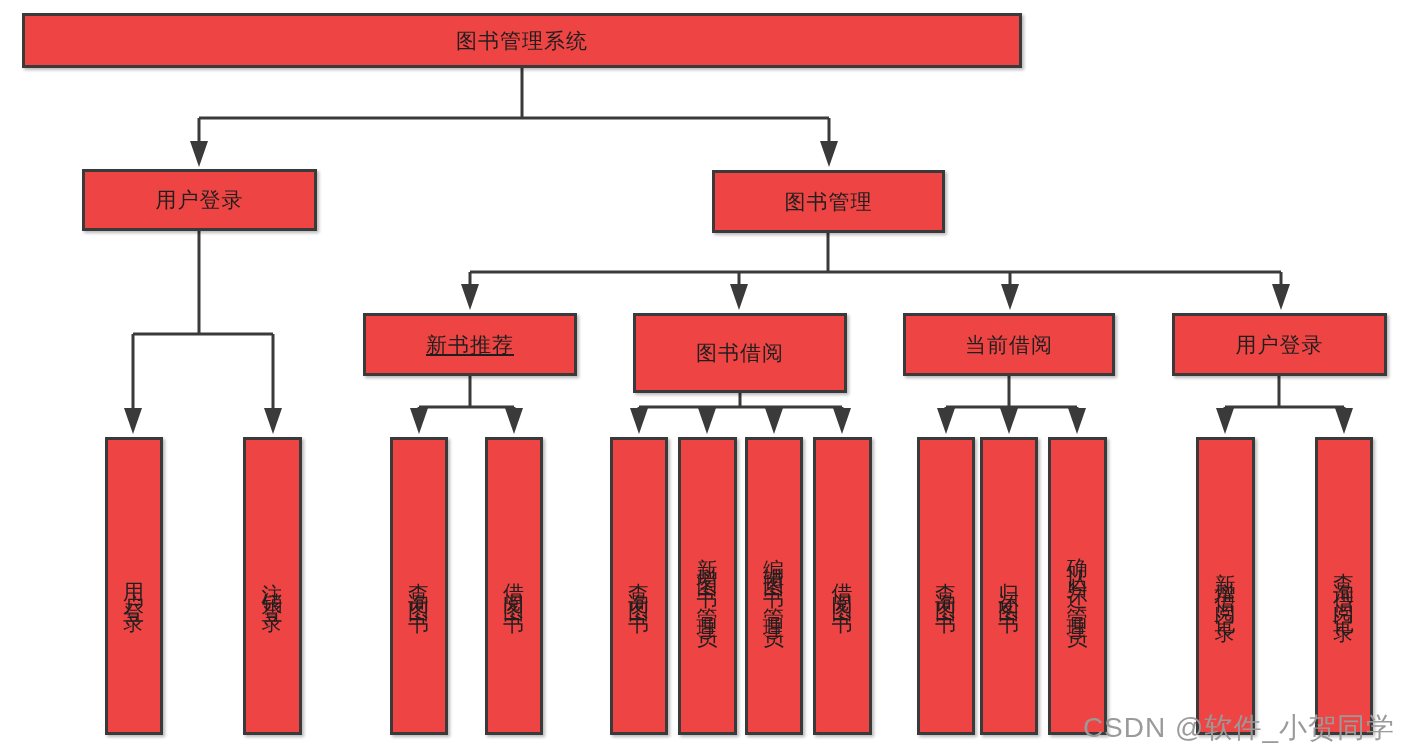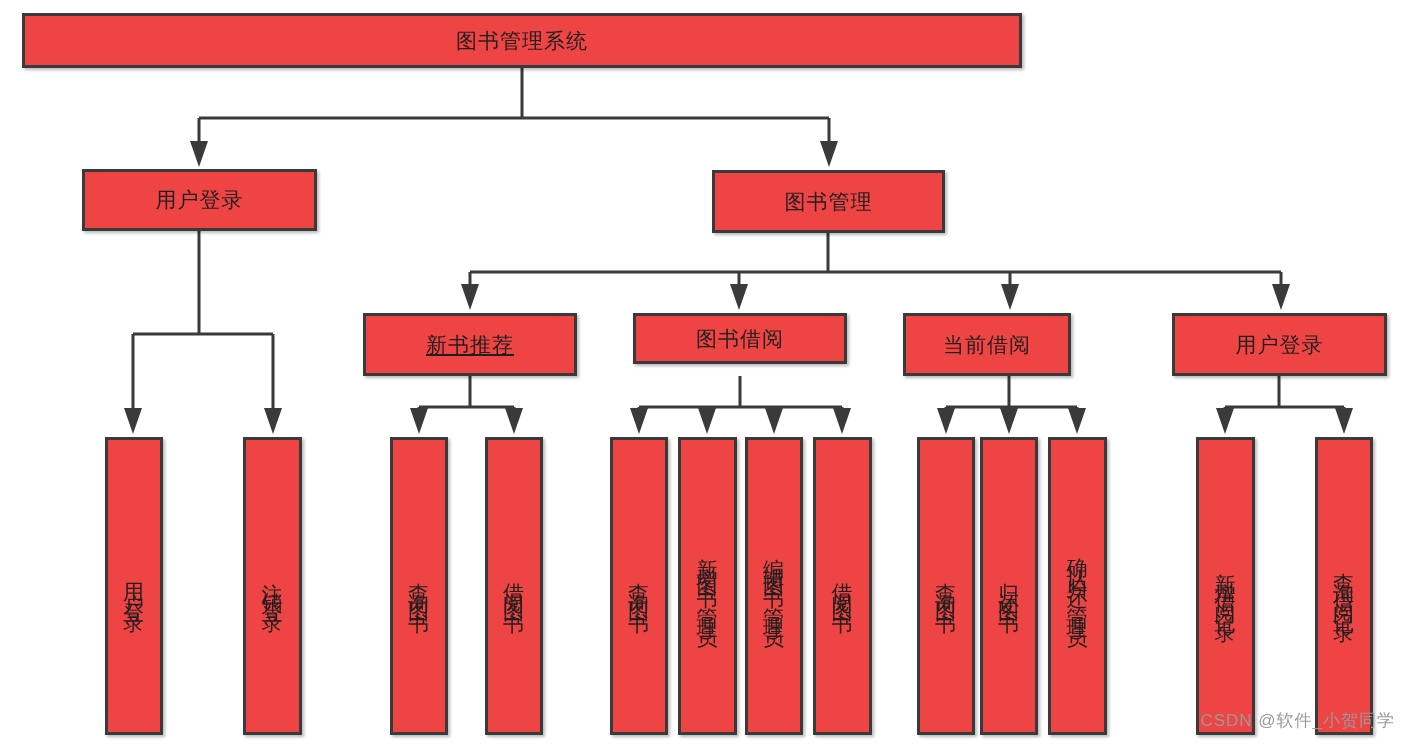--- a/index.html
+++ b/index.html
@@ -43,21 +43,21 @@
     text-orientation: mixed;
     font-size: 21px;
     letter-spacing: 10px;
     line-height: 1;
     white-space: nowrap;
   }
   .watermark {
     position: absolute;
     right: 10px;
     top: 709px;
-    font-size: 17px;
+    font-size: 28px;
     color: #9a9a9a;
     letter-spacing: 1px;
     white-space: nowrap;
   }
 </style>
 </head>
 <body>
 
 <div class="canvas">
 
@@ -124,22 +124,22 @@
       <path d="M1344,434 L1335,408 L1353,408 Z"></path>
     </g>
   </svg>
 
   <div class="node hbox" style="left:22px; top:13px; width:1000px; height:55px;">图书管理系统</div>
 
   <div class="node hbox" style="left:82px; top:169px; width:235px; height:62px;">用户登录</div>
   <div class="node hbox" style="left:712px; top:170px; width:233px; height:63px;">图书管理</div>
 
   <div class="node hbox" style="left:363px; top:313px; width:214px; height:63px;text-decoration:underline;">新书推荐</div>
-  <div class="node hbox" style="left:633px; top:313px; width:214px; height:51px;">图书借阅</div>
-  <div class="node hbox" style="left:903px; top:313px; width:168px; height:63px;">当前借阅</div>
+  <div class="node hbox" style="left:633px; top:313px; width:214px; height:80px;">图书借阅</div>
+  <div class="node hbox" style="left:903px; top:313px; width:212px; height:63px;">当前借阅</div>
   <div class="node hbox" style="left:1172px; top:313px; width:215px; height:63px;">用户登录</div>
 
   <div class="node vbox" style="left:105px; top:437px; width:58px; height:298px;">用户登录</div>
   <div class="node vbox" style="left:243px; top:437px; width:59px; height:298px;">注销登录</div>
 
   <div class="node vbox" style="left:390px; top:437px; width:58px; height:298px;">查询图书</div>
   <div class="node vbox" style="left:485px; top:437px; width:58px; height:298px;">借阅图书</div>
 
   <div class="node vbox" style="left:610px; top:437px; width:58px; height:298px;">查询图书</div>
   <div class="node vbox" style="left:678px; top:437px; width:59px; height:298px;">新增图书（管理员）</div>

